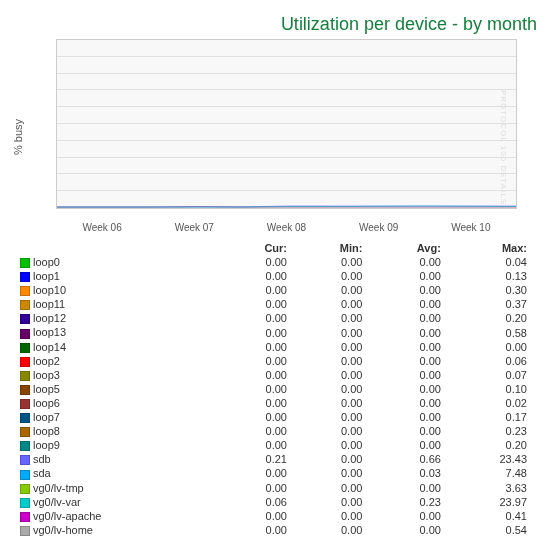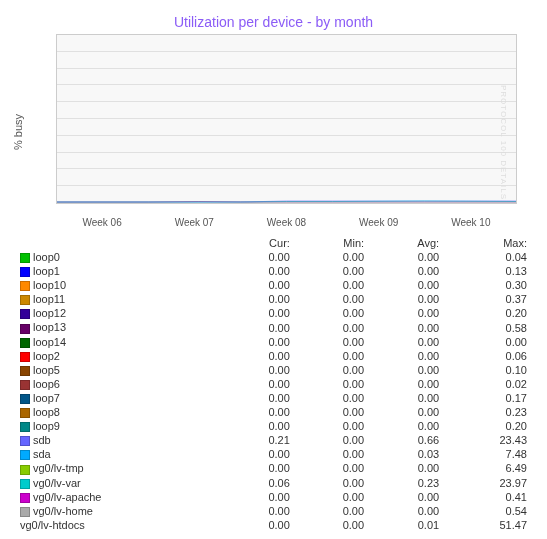--- a/index.html
+++ b/index.html
@@ -16,23 +16,23 @@
       height: 539px;
       position: relative;
       background: #fff;
     }
     .chart-area {
       position: relative;
       margin: 0 auto;
       padding: 8px 10px 0 10px;
     }
     .chart-title {
-      text-align: center;
-      font-size: 14px;
-      color: #8b5cf6;
+      text-align: right;
+      font-size: 18px;
+      color: #15803d;
       padding: 6px 0 4px 0;
     }
     .graph-wrapper {
       display: flex;
       align-items: stretch;
     }
     .y-axis-label {
       writing-mode: vertical-rl;
       transform: rotate(180deg);
       font-size: 11px;
@@ -63,21 +63,21 @@
     
     .legend-table {
       width: 100%;
       border-collapse: collapse;
       font-size: 11px;
       margin-top: 4px;
       padding: 0 6px;
     }
     .legend-table th {
       text-align: right;
-      font-weight: normal;
+      font-weight: bold;
       color: #333;
       padding: 1px 6px;
     }
     .legend-table th:first-child {
       text-align: left;
     }
     .legend-table td {
       text-align: right;
       padding: 1px 6px;
       color: #333;
@@ -236,20 +236,29 @@
       <td>
         <span class="color-box" style="background:#ff0000;"></span>loop2
       </td>
       <td>0.00</td>
       <td>0.00</td>
       <td>0.00</td>
       <td>0.06</td>
     </tr>
             <tr>
       <td>
+        <span class="color-box" style="background:#888800;"></span>loop3
+      </td>
+      <td>0.00</td>
+      <td>0.00</td>
+      <td>0.00</td>
+      <td>0.07</td>
+    </tr>
+            <tr>
+      <td>
         <span class="color-box" style="background:#884400;"></span>loop5
       </td>
       <td>0.00</td>
       <td>0.00</td>
       <td>0.00</td>
       <td>0.10</td>
     </tr>
             <tr>
       <td>
         <span class="color-box" style="background:#993333;"></span>loop6
@@ -304,21 +313,21 @@
       <td>0.03</td>
       <td>7.48</td>
     </tr>
             <tr>
       <td>
         <span class="color-box" style="background:#88cc00;"></span>vg0/lv-tmp
       </td>
       <td>0.00</td>
       <td>0.00</td>
       <td>0.00</td>
-      <td>6.49</td>
+      <td>3.63</td>
     </tr>
             <tr>
       <td>
         <span class="color-box" style="background:#00cccc;"></span>vg0/lv-var
       </td>
       <td>0.06</td>
       <td>0.00</td>
       <td>0.23</td>
       <td>23.97</td>
     </tr>

